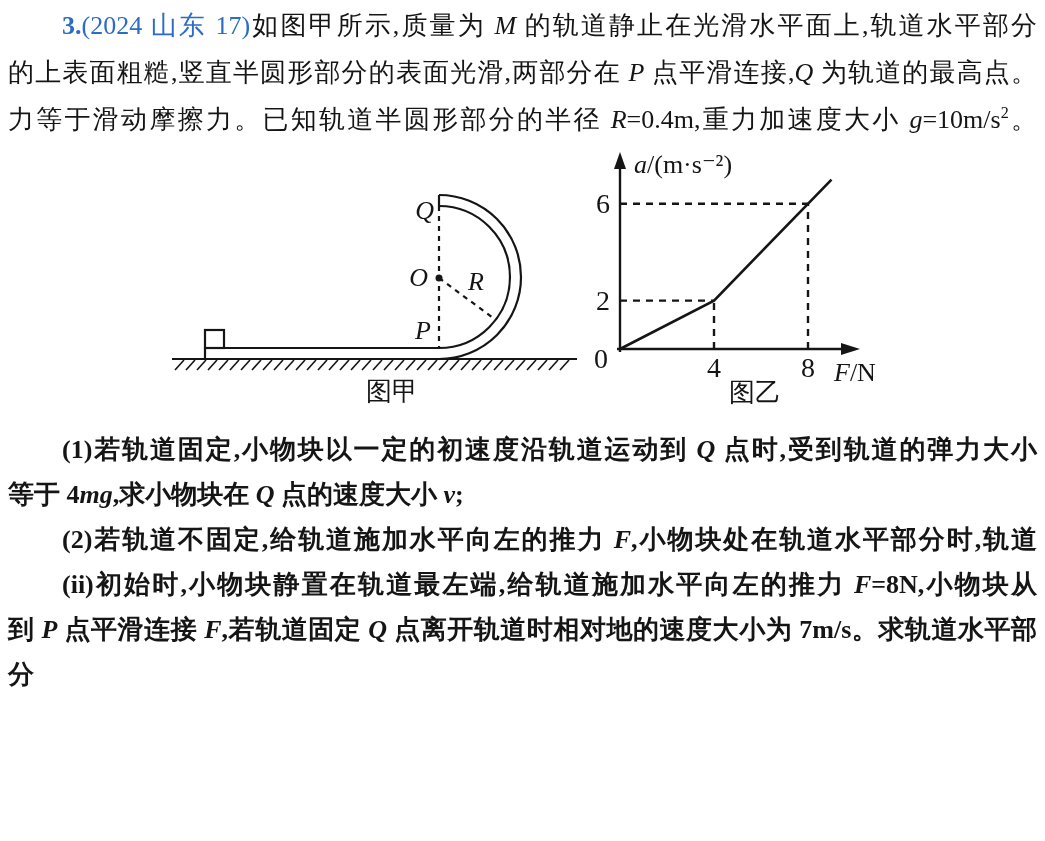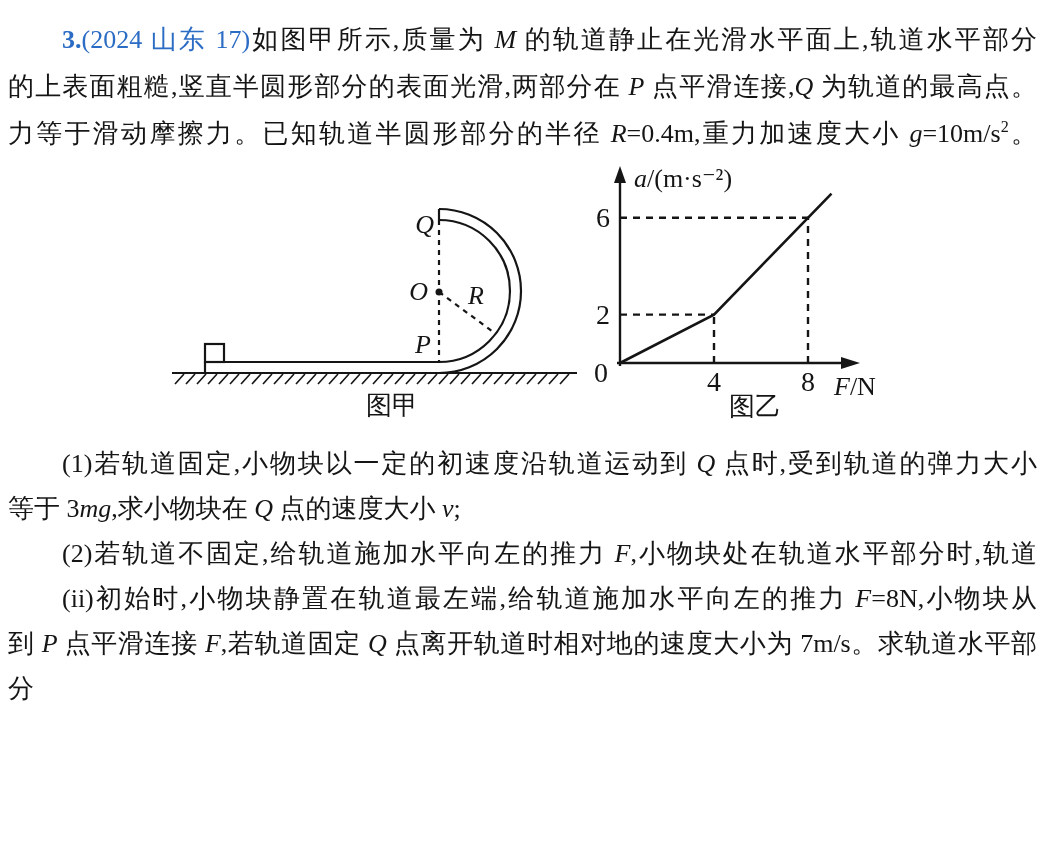--- a/index.html
+++ b/index.html
@@ -1,21 +1,21 @@
 <!DOCTYPE html>
 <html style="--accent: #2b6cc4;"><head>
 <meta charset="utf-8">
 <style>
   html,body{margin:0;padding:0;background:#ffffff;}
   body{width:1045px;height:841px;overflow:hidden;
        font-family:"Liberation Serif","DejaVu Serif",serif;color:#151515;}
   .page{position:relative;width:1045px;height:841px;box-sizing:border-box;
-        padding:16px 8px 0 8px;background:#ffffff;}
+        padding:2px 8px 0 8px;background:#ffffff;}
   .line{font-size:26px;height:47px;line-height:47px;}
-  #lines-bottom .line{height:45px;line-height:45px;}
+  #lines-bottom .line{height:45px;line-height:45px;font-weight:bold;}
   .indent{text-indent:54px;}
   .justify{text-align:justify;text-align-last:justify;}
   .it{font-style:italic;}
   .num{color:var(--accent);font-weight:bold;}
   .src{color:var(--accent);}
   .sup{vertical-align:super;font-size:0.62em;line-height:0;}
   .figure-row{position:relative;height:284px;}
   .fig-jia{position:absolute;left:142px;top:4px;}
   .fig-yi{position:absolute;left:582px;top:4px;}
   svg text{fill:#151515;}
@@ -114,19 +114,19 @@
         </g>
       <text x="44" y="26" class="svg-cjk" font-size="27"><tspan class="svg-math">a</tspan><tspan>/(m·s⁻²)</tspan></text>
       <text x="244" y="234" class="svg-cjk" font-size="27"><tspan class="svg-math">F</tspan><tspan>/N</tspan></text>
       <text x="18" y="221" text-anchor="end" class="svg-num">0</text>
       <text x="165" y="254" text-anchor="middle" class="svg-cjk">图乙</text>
     </svg>
   </div>
 
   <div id="lines-bottom">
       <div class="line indent justify"><span>(1)若轨道固定,小物块以一定的初速度沿轨道运动到 </span><span class="it">Q</span><span> 点时,受到轨道的弹力大小</span></div>
-      <div class="line"><span>等于 3</span><span class="it">mg</span><span>,求小物块在 </span><span class="it">Q</span><span> 点的速度大小 </span><span class="it">v</span><span>;</span></div>
+      <div class="line"><span>等于 4</span><span class="it">mg</span><span>,求小物块在 </span><span class="it">Q</span><span> 点的速度大小 </span><span class="it">v</span><span>;</span></div>
       <div class="line indent justify"><span>(2)若轨道不固定,给轨道施加水平向左的推力 </span><span class="it">F</span><span>,小物块处在轨道水平部分时,轨道</span></div>
       <div class="line indent justify"><span>(ii)初始时,小物块静置在轨道最左端,给轨道施加水平向左的推力 </span><span class="it">F</span><span>=8N,小物块从</span></div>
       <div class="line justify"><span>到 </span><span class="it">P</span><span> 点平滑连接 </span><span class="it">F</span><span>,若轨道固定 </span><span class="it">Q</span><span> 点离开轨道时相对地的速度大小为 7m/s。求轨道水平部分</span></div>
     </div>
 
 </div>
 
 </body></html>

